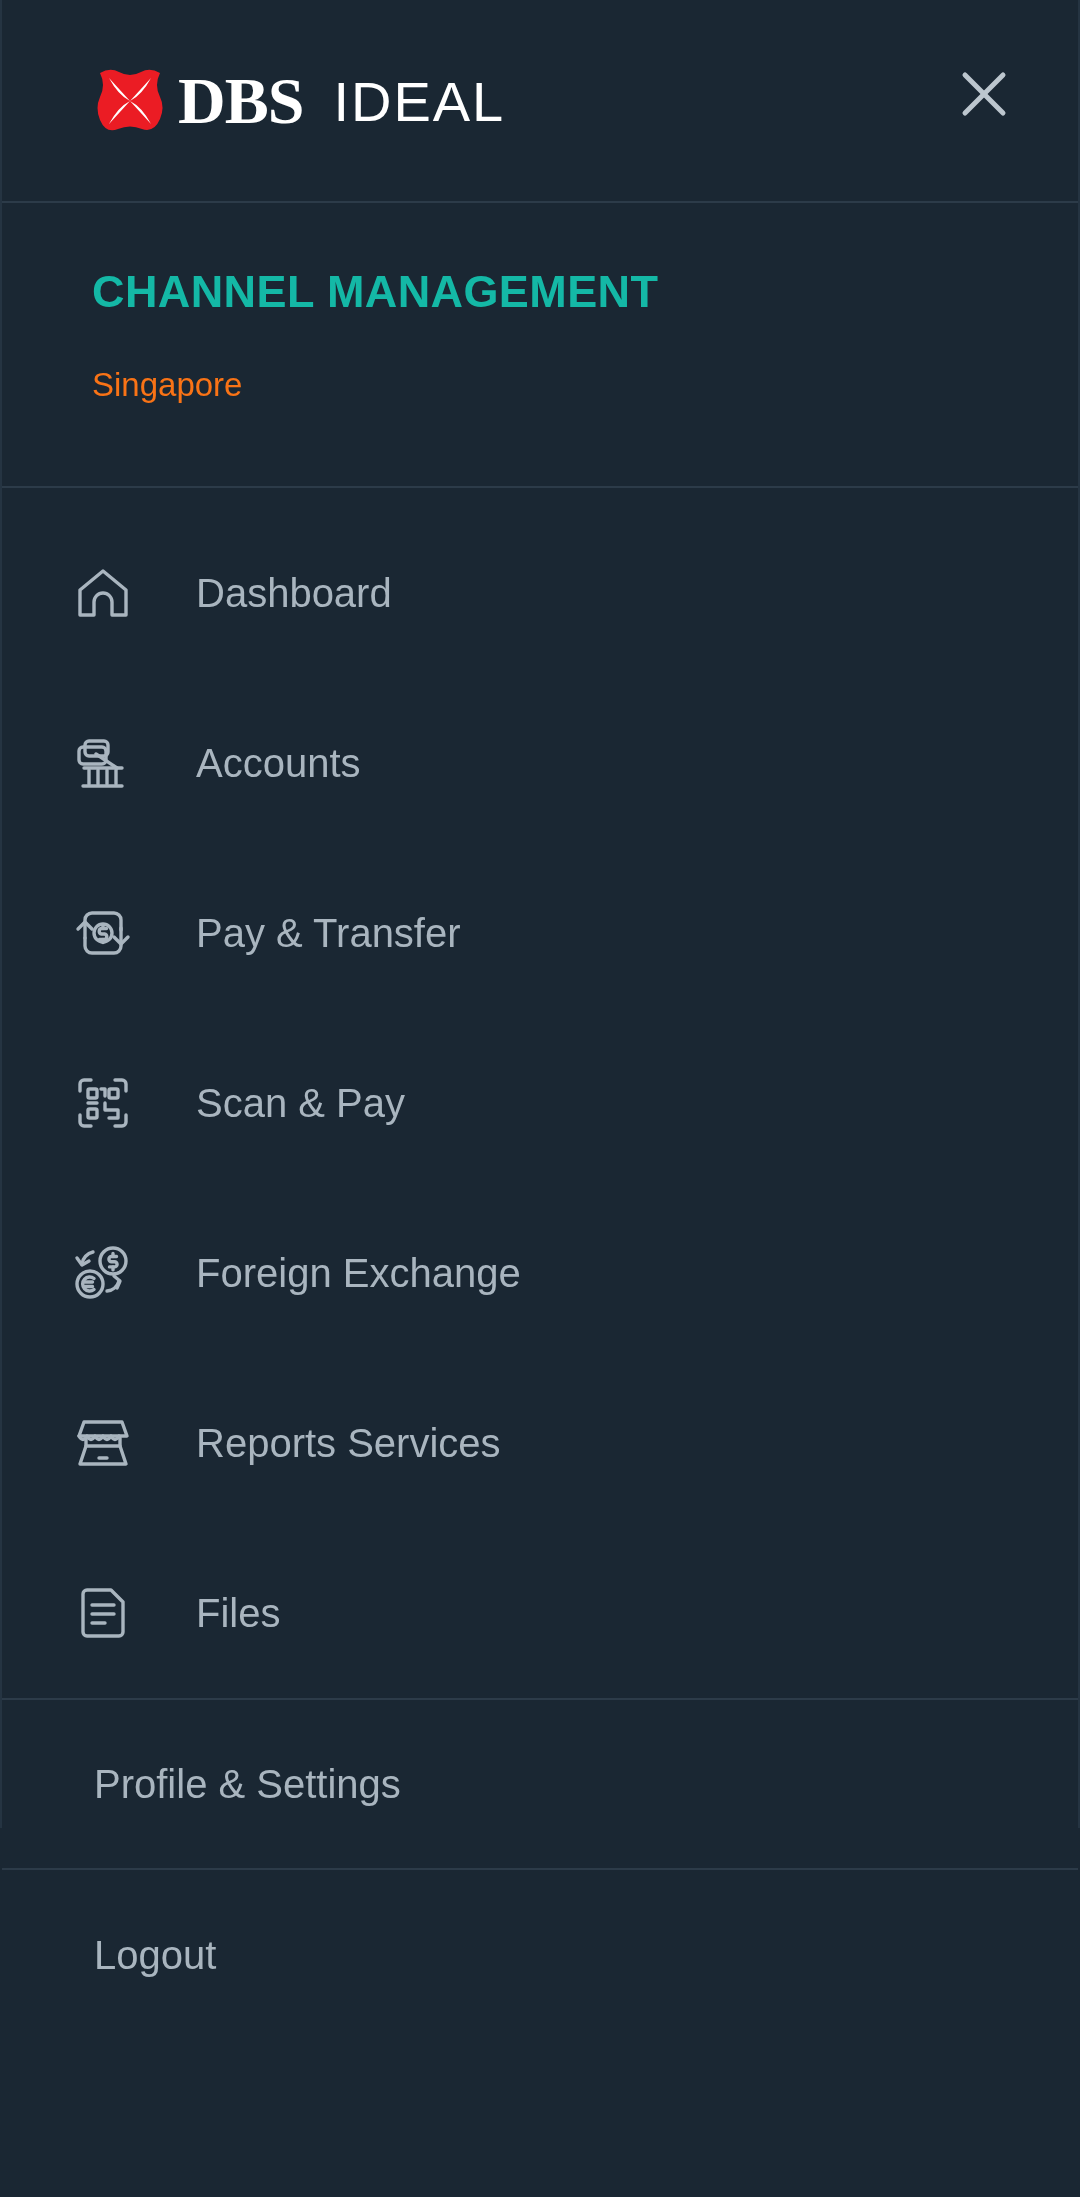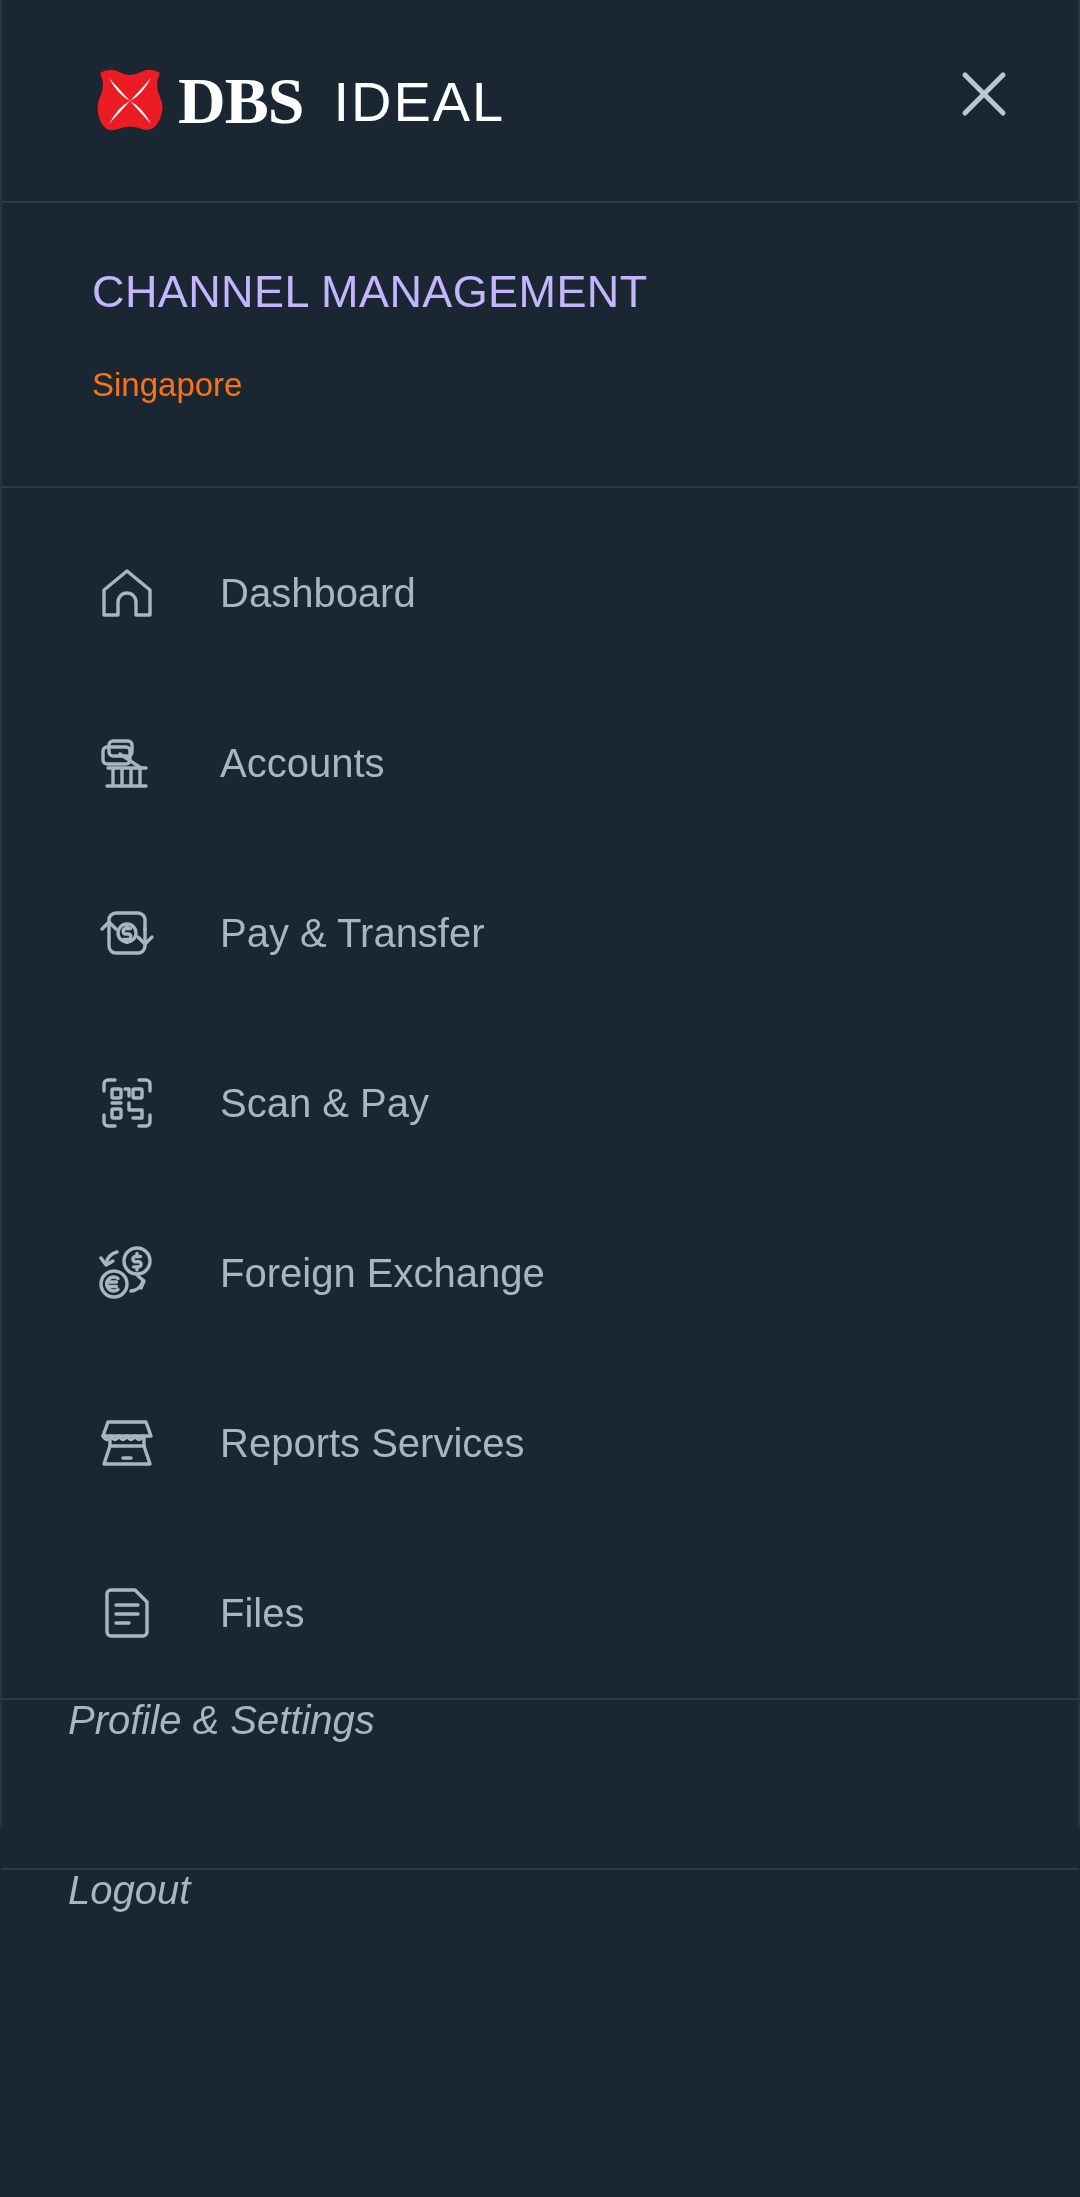--- a/index.html
+++ b/index.html
@@ -80,22 +80,22 @@
 
   
   .context-block {
     flex: 0 0 285px;
     padding: 64px 90px 0 90px;
     border-bottom: 2px solid #2c3b49;
   }
 
   .context-title {
     font-size: 45px;
-    font-weight: 400;
-    color: #c4b5fd;
+    font-weight: 700;
+    color: #14b8a6;
     letter-spacing: 0.4px;
     line-height: 1.1;
   }
 
   .context-subtitle {
     font-size: 33px;
     font-weight: 400;
     color: #f97316;
     margin-top: 50px;
     line-height: 1.1;
@@ -105,21 +105,21 @@
   .nav-list {
     flex: 1 1 auto;
     padding-top: 20px;
     border-bottom: 2px solid #2c3b49;
   }
 
   .nav-item {
     height: 170px;
     display: flex;
     align-items: center;
-    padding-left: 92px;
+    padding-left: 68px;
     cursor: pointer;
   }
 
   .nav-icon {
     width: 66px;
     height: 66px;
     flex: 0 0 66px;
     display: flex;
     align-items: center;
     justify-content: center;
@@ -132,24 +132,23 @@
     font-size: 40px;
     font-weight: 400;
     color: #a9b5bf;
     line-height: 1;
   }
 
   
   .footer-row {
     flex: 0 0 170px;
     display: flex;
-    align-items: flex-start;
-    padding-left: 66px;
+    align-items: center;
+    padding-left: 92px;
     cursor: pointer;
-    font-style: italic;
   }
 
   .footer-row.divided { border-bottom: 2px solid #2c3b49; }
 
   .footer-label {
     font-size: 40px;
     font-weight: 400;
     color: #a9b5bf;
     line-height: 1;
   }

